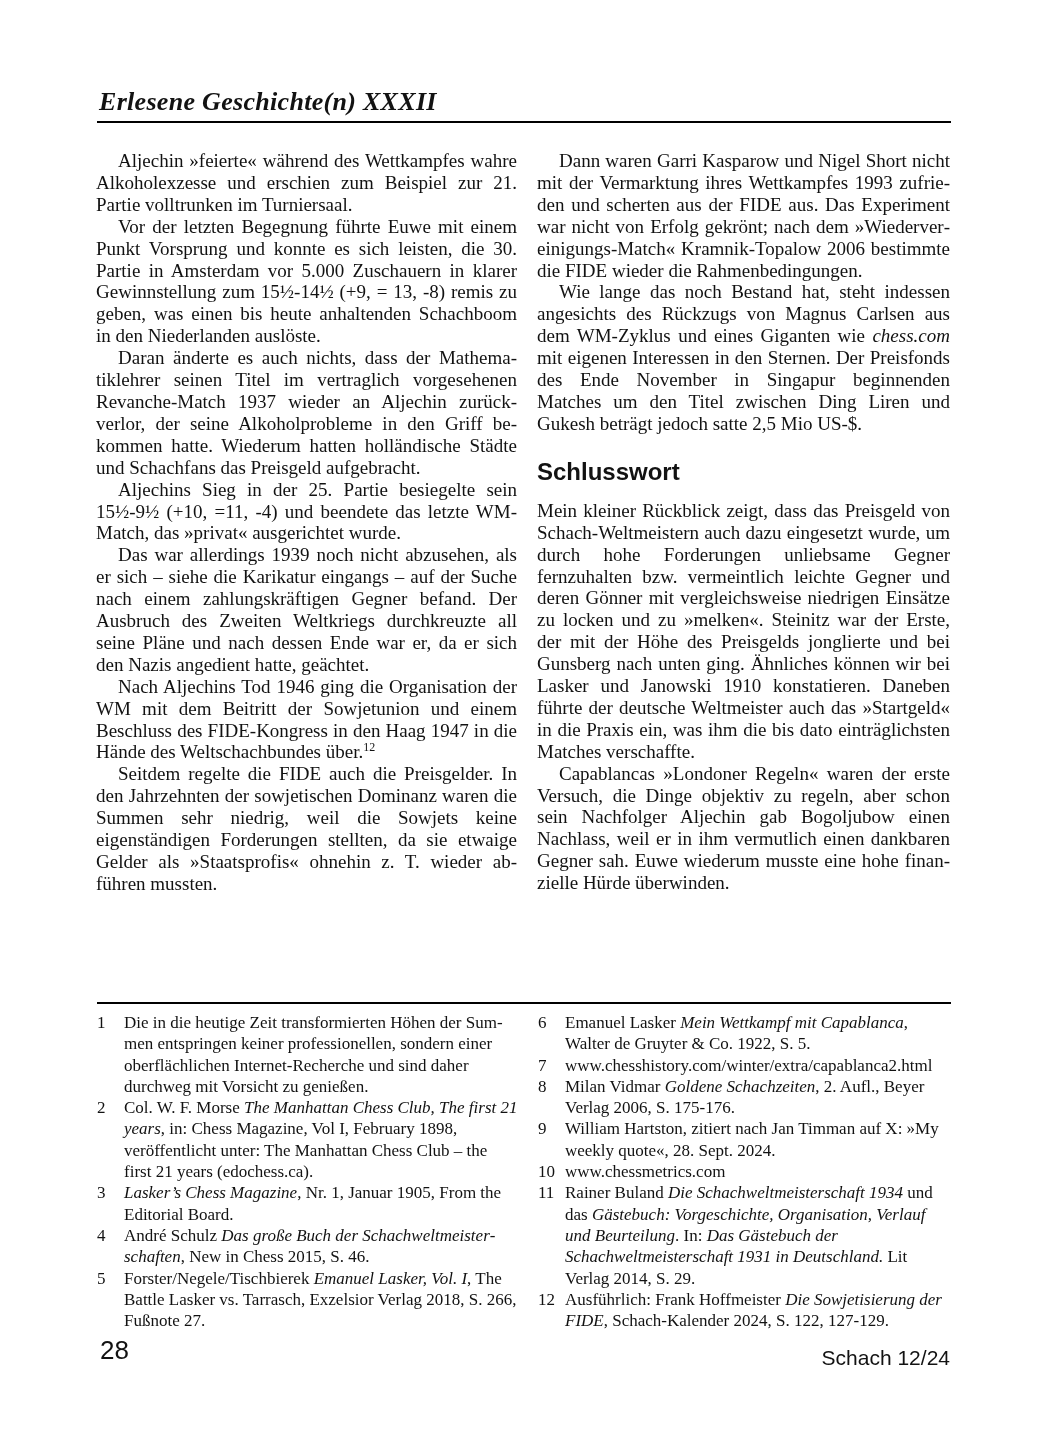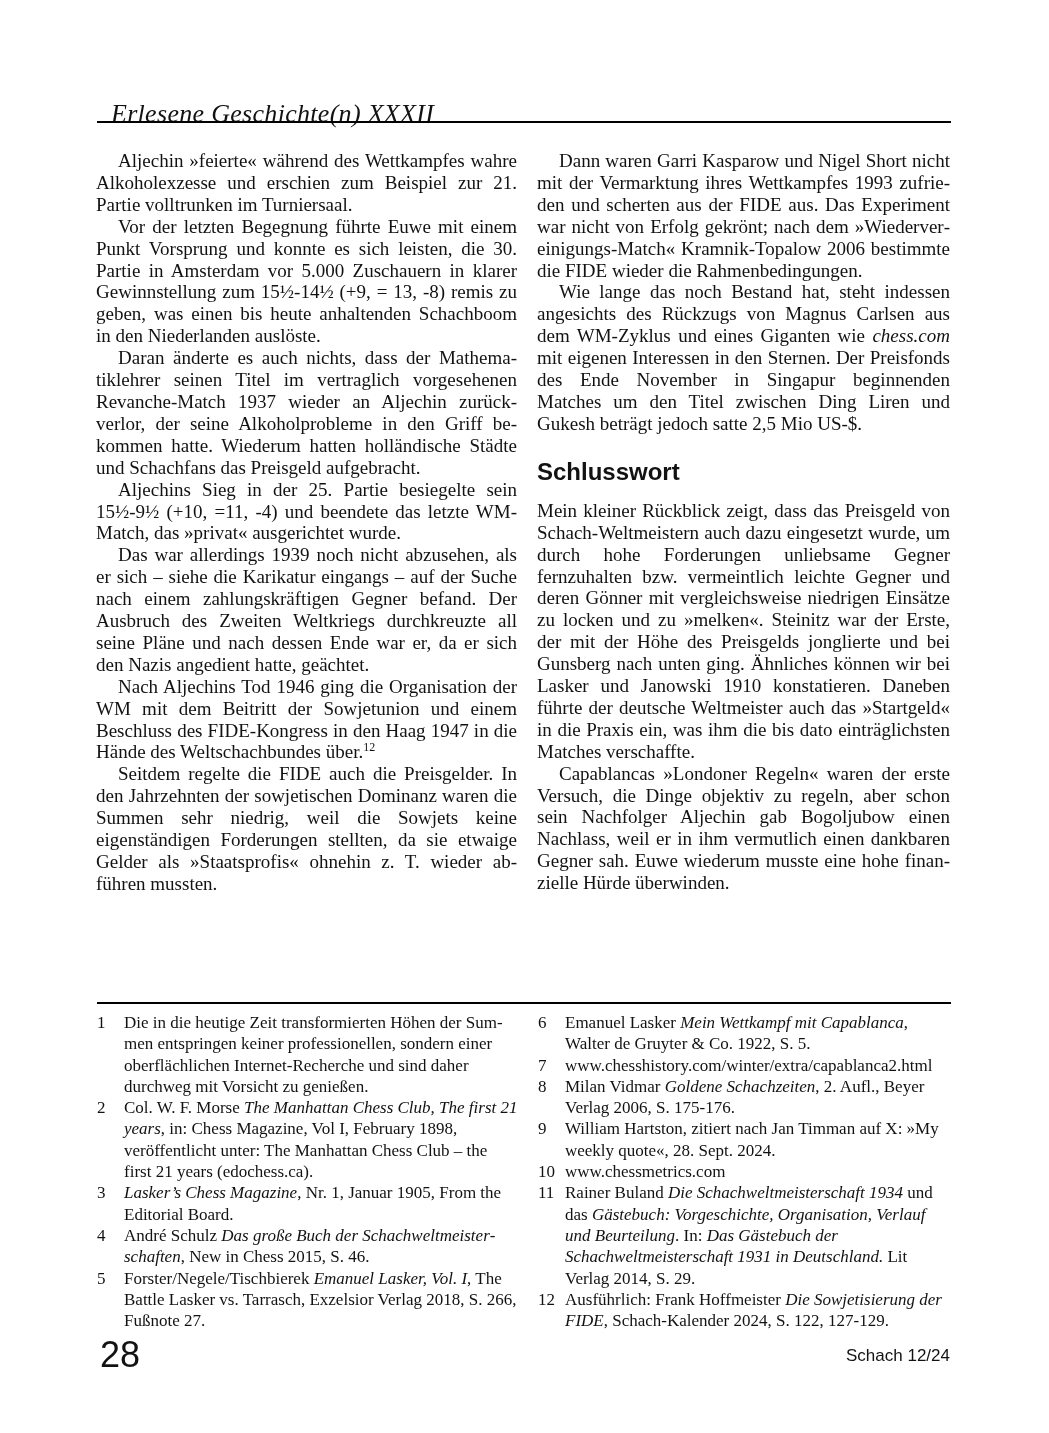--- a/index.html
+++ b/index.html
@@ -7,23 +7,23 @@
     position:relative;
     width:1049px;height:1433px;
     background:#ffffff;
     color:#121212;
     font-family:"Liberation Serif", serif;
     overflow:hidden;
     margin:0 auto;
   }
   .header-title{
     position:absolute;left:99px;top:88px;
-    font-style:italic;font-weight:normal;
+    font-style:italic;font-weight:bold;
     font-size:26px;line-height:1.1;
-    margin:12px;letter-spacing:0.3px;
+    margin:0;letter-spacing:0.3px;
   }
   .header-rule{
     position:absolute;left:97px;top:121px;
     width:854px;height:2px;background:#000;
   }
   .body-cols{
     position:absolute;left:96px;top:150px;width:854px;
     display:flex;gap:20px;
   }
   .col-left{width:421px;}
@@ -55,26 +55,26 @@
     display:flex;
     font-size:17px;line-height:21.3px;
     text-align:left;
     -webkit-hyphens:manual;hyphens:manual;
   }
   .fn-num{flex:0 0 27px;}
   .fn-text{flex:1;}
   .page-number{
     position:absolute;left:100px;top:1337px;
     font-family:"Liberation Sans", sans-serif;
-    font-size:36px;line-height:1;
+    font-size:26px;line-height:1;
   }
   .magazine-credit{
     position:absolute;right:99px;top:1347px;
     font-family:"Liberation Sans", sans-serif;
-    font-size:17px;line-height:1;
+    font-size:21px;line-height:1;
   }
   sup{font-size:12px;line-height:0;}
 </style>
 </head>
 <body>
 
 <div class="page">
 
   <h1 class="header-title">Erlesene Geschichte(n) XXXII</h1>
   <div class="header-rule"></div>

